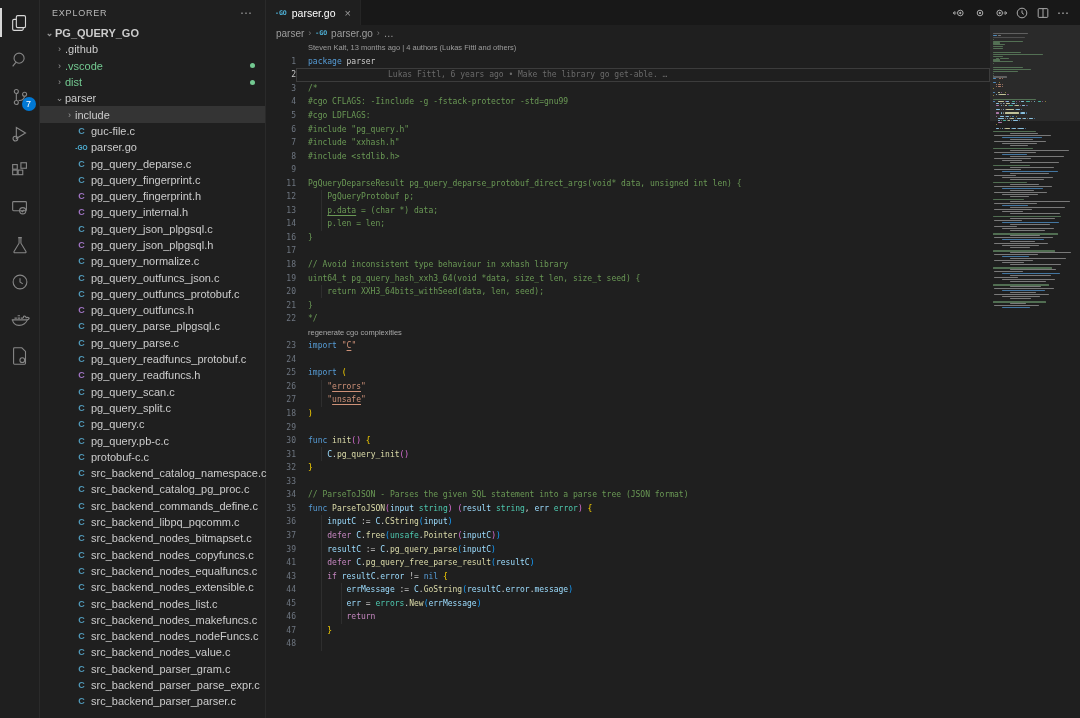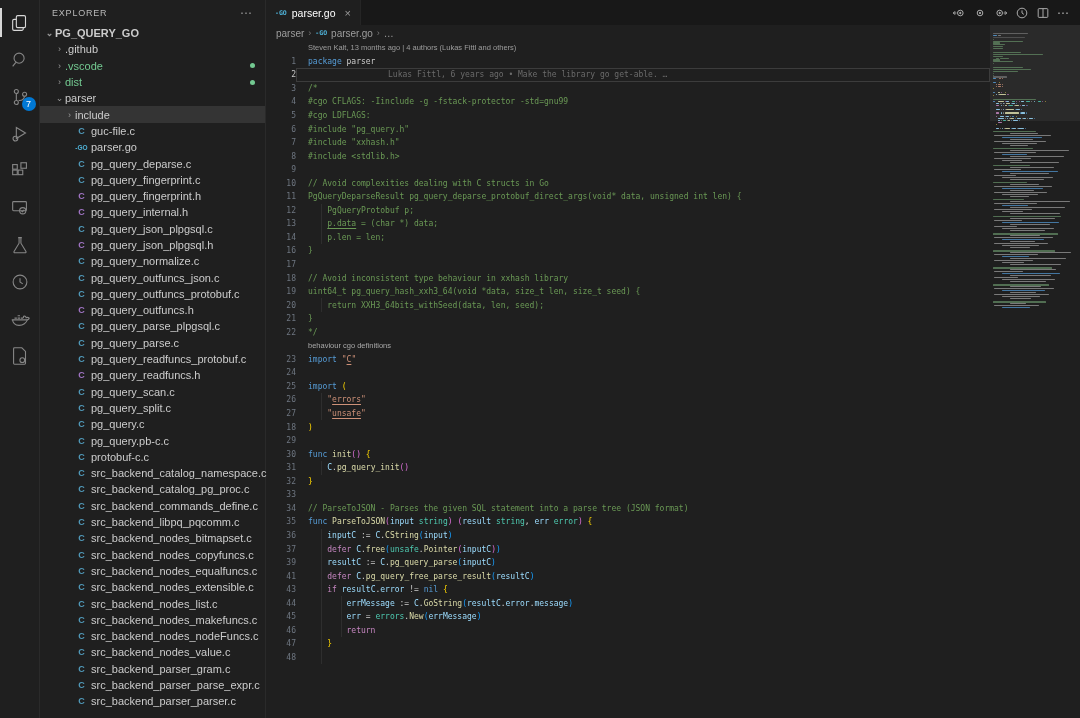--- a/index.html
+++ b/index.html
@@ -442,24 +442,20 @@
           </div>
           <div class="crow">
             <span class="gutter">8</span>
             <span class="content"><span class="tk-cmt">#include &lt;stdlib.h&gt;</span></span>
           </div>
           <div class="crow">
             <span class="gutter">9</span>
             <span class="content"></span>
           </div>
           <div class="crow">
-            <span class="gutter">10</span>
-            <span class="content"><span class="tk-cmt">// Avoid complexities dealing with C structs in Go</span></span>
-          </div>
-          <div class="crow">
             <span class="gutter">11</span>
             <span class="content"><span class="tk-cmt">PgQueryDeparseResult pg_query_deparse_protobuf_direct_args(void* data, unsigned int len) {</span></span>
           </div>
           <div class="crow">
             <span class="gutter">12</span>
             <span class="content"><span class="guide" style="left: 25px;"></span><span class="tk-cmt">    PgQueryProtobuf p;</span></span>
           </div>
           <div class="crow">
             <span class="gutter">13</span>
             <span class="content"><span class="guide" style="left: 25px;"></span><span class="tk-cmt">    </span><span class="tk-cmt ul">p.data</span><span class="tk-cmt"> = (char *) data;</span></span>
@@ -491,21 +487,21 @@
           <div class="crow">
             <span class="gutter">21</span>
             <span class="content"><span class="tk-cmt">}</span></span>
           </div>
           <div class="crow">
             <span class="gutter">22</span>
             <span class="content"><span class="tk-cmt">*/</span></span>
           </div>
           <div class="crow lensrow">
             <span class="gutter"></span>
-            <span class="content lens2"><span>behaviour cgo definitions</span></span>
+            <span class="content lens2"><span>regenerate cgo complexities</span></span>
           </div>
           <div class="crow">
             <span class="gutter">23</span>
             <span class="content"><span class="tk-kw">import</span><span class="tk-txt"> </span><span class="tk-str">"</span><span class="tk-str ul">C</span><span class="tk-str">"</span></span>
           </div>
           <div class="crow">
             <span class="gutter">24</span>
             <span class="content"></span>
           </div>
           <div class="crow">

